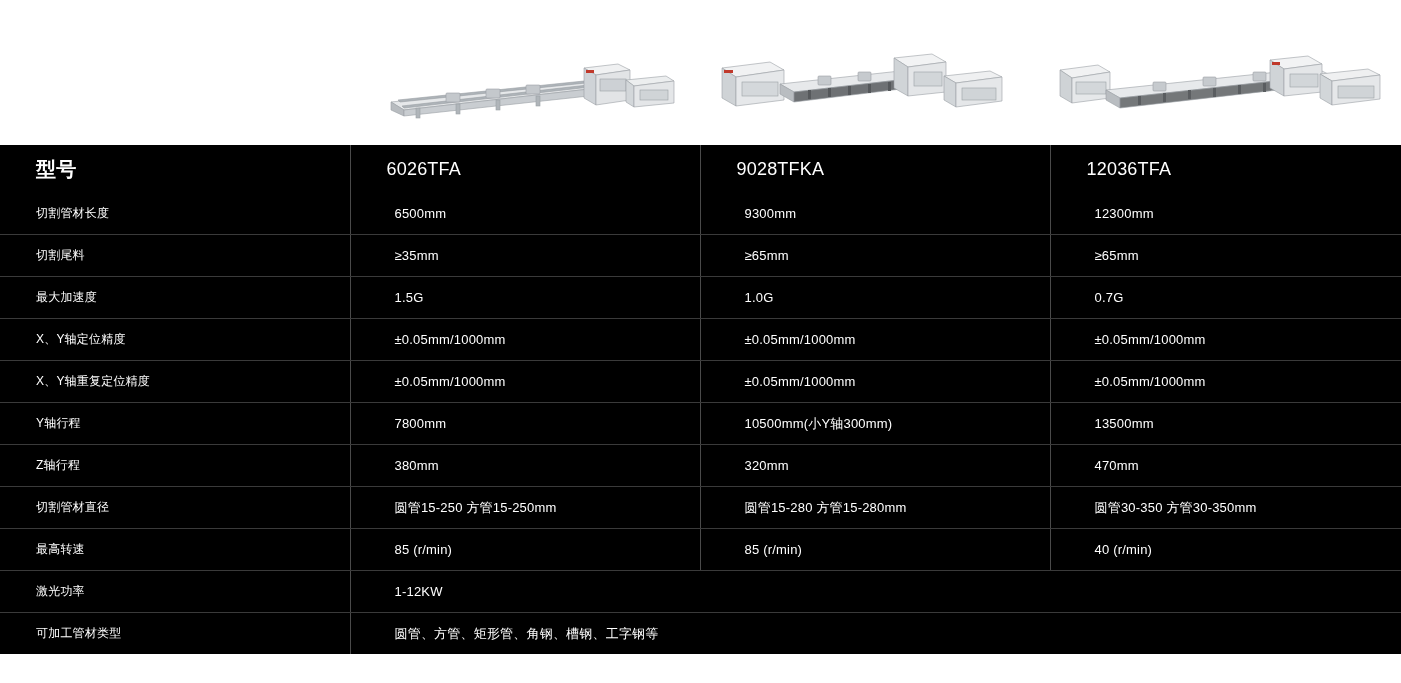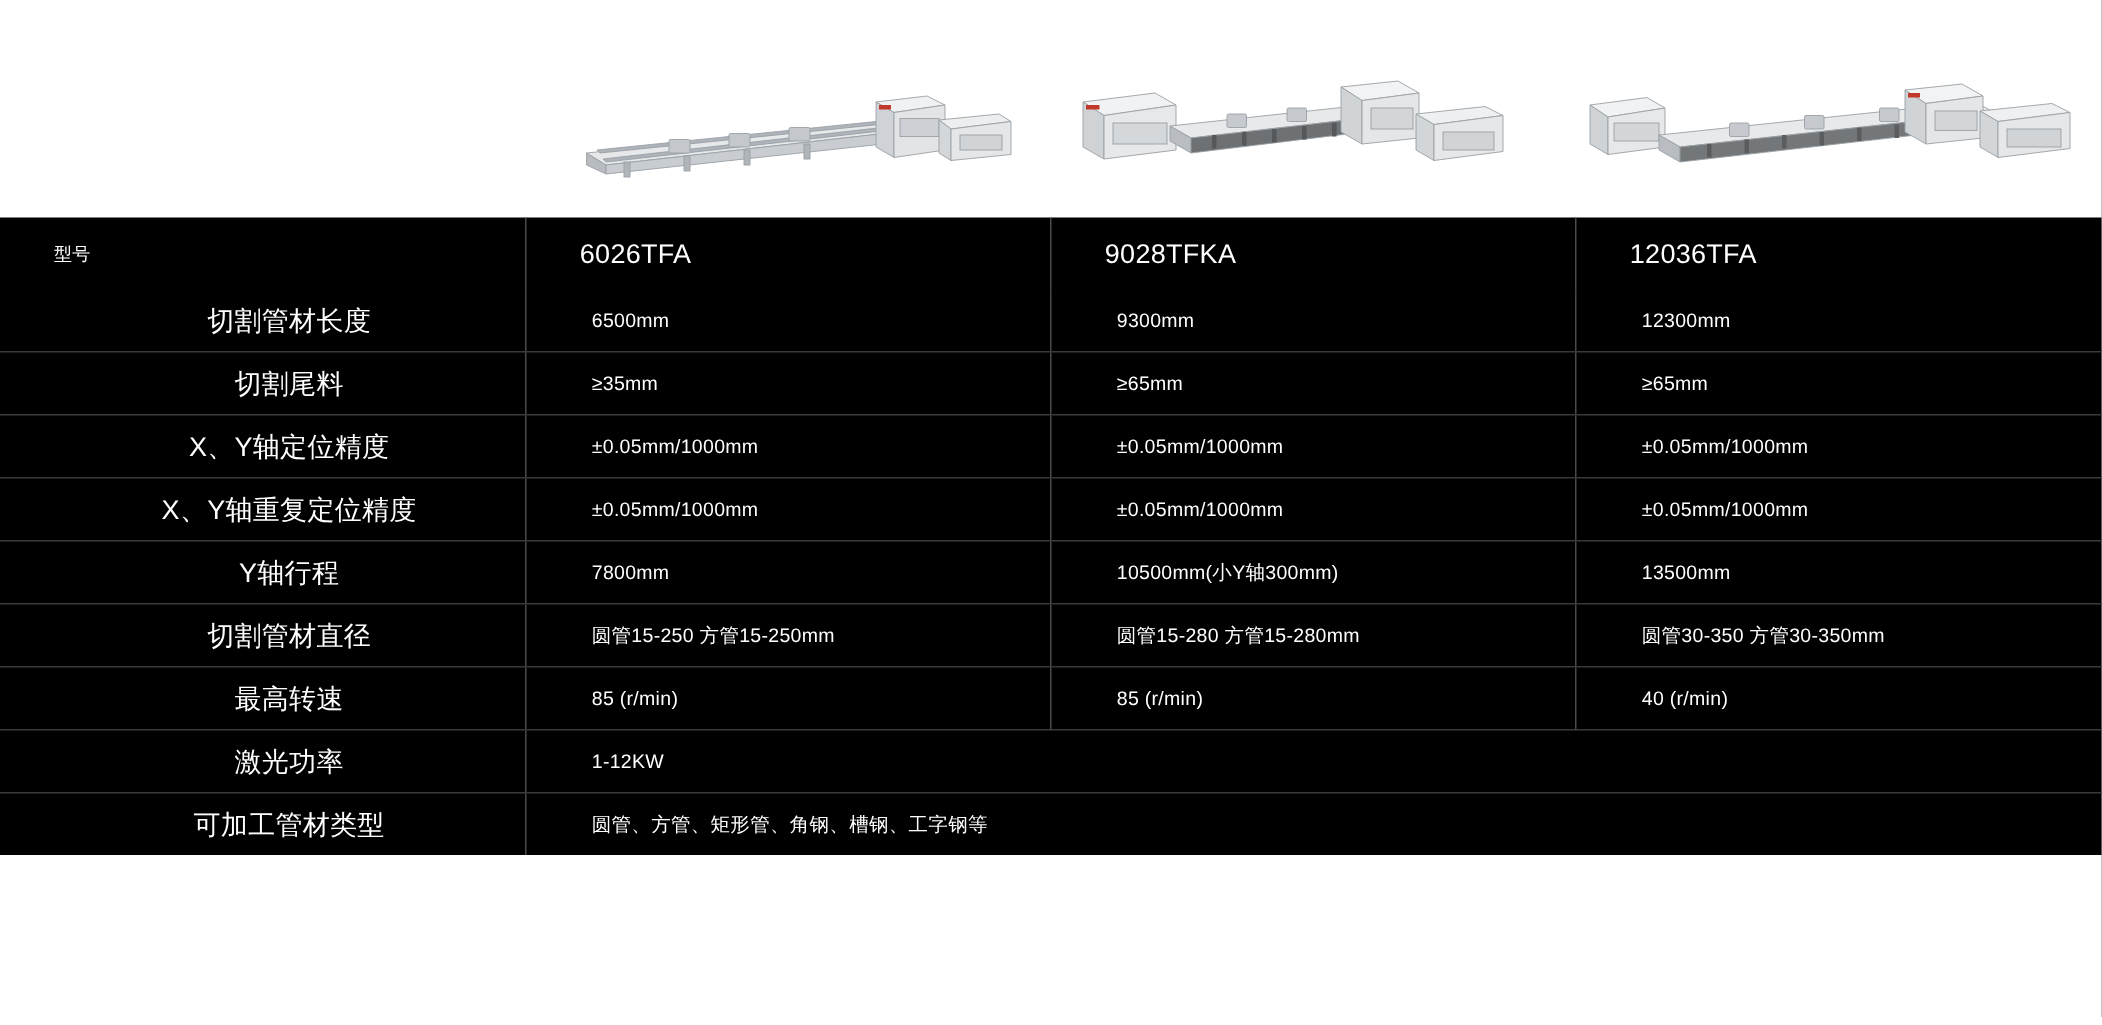--- a/index.html
+++ b/index.html
@@ -70,31 +70,30 @@
   }
   .spec-table tr td:last-child { border-right: none; margin-top: 28px; }
   .spec-table tr:last-child td { border-bottom: none; }
 
   .spec-table thead td {
     height: 48px;
     font-size: 16px;
     border-bottom: 1px solid #3a3a3a;
   }
   .spec-table thead td.head-label {
-    font-size: 12px;
-    font-weight: normal;
+    font-size: 20px;
+    font-weight: bold;
   }
   .spec-table thead td.head-model {
     font-size: 18px;
   }
 
   td.label-cell {
-    font-size: 18px;
+    font-size: 12px;
     padding-left: 36px;
-    text-align: center;
   }
   td.val-cell {
     font-size: 13px;
     padding-left: 44px;
   }
   td.span-cell {
     border-right: none;
   }
 </style>
 </head>
@@ -242,38 +241,50 @@
         <td class="val-cell">9300mm</td>
         <td class="val-cell">12300mm</td>
       </tr>
       <tr>
         <td class="label-cell">切割尾料</td>
         <td class="val-cell">≥35mm</td>
         <td class="val-cell">≥65mm</td>
         <td class="val-cell">≥65mm</td>
       </tr>
       <tr>
+        <td class="label-cell">最大加速度</td>
+        <td class="val-cell">1.5G</td>
+        <td class="val-cell">1.0G</td>
+        <td class="val-cell">0.7G</td>
+      </tr>
+      <tr>
         <td class="label-cell">X、Y轴定位精度</td>
         <td class="val-cell">±0.05mm/1000mm</td>
         <td class="val-cell">±0.05mm/1000mm</td>
         <td class="val-cell">±0.05mm/1000mm</td>
       </tr>
       <tr>
         <td class="label-cell">X、Y轴重复定位精度</td>
         <td class="val-cell">±0.05mm/1000mm</td>
         <td class="val-cell">±0.05mm/1000mm</td>
         <td class="val-cell">±0.05mm/1000mm</td>
       </tr>
       <tr>
         <td class="label-cell">Y轴行程</td>
         <td class="val-cell">7800mm</td>
         <td class="val-cell">10500mm(小Y轴300mm)</td>
         <td class="val-cell">13500mm</td>
       </tr>
       <tr>
+        <td class="label-cell">Z轴行程</td>
+        <td class="val-cell">380mm</td>
+        <td class="val-cell">320mm</td>
+        <td class="val-cell">470mm</td>
+      </tr>
+      <tr>
         <td class="label-cell">切割管材直径</td>
         <td class="val-cell">圆管15-250 方管15-250mm</td>
         <td class="val-cell">圆管15-280 方管15-280mm</td>
         <td class="val-cell">圆管30-350 方管30-350mm</td>
       </tr>
       <tr>
         <td class="label-cell">最高转速</td>
         <td class="val-cell">85 (r/min)</td>
         <td class="val-cell">85 (r/min)</td>
         <td class="val-cell">40 (r/min)</td>

